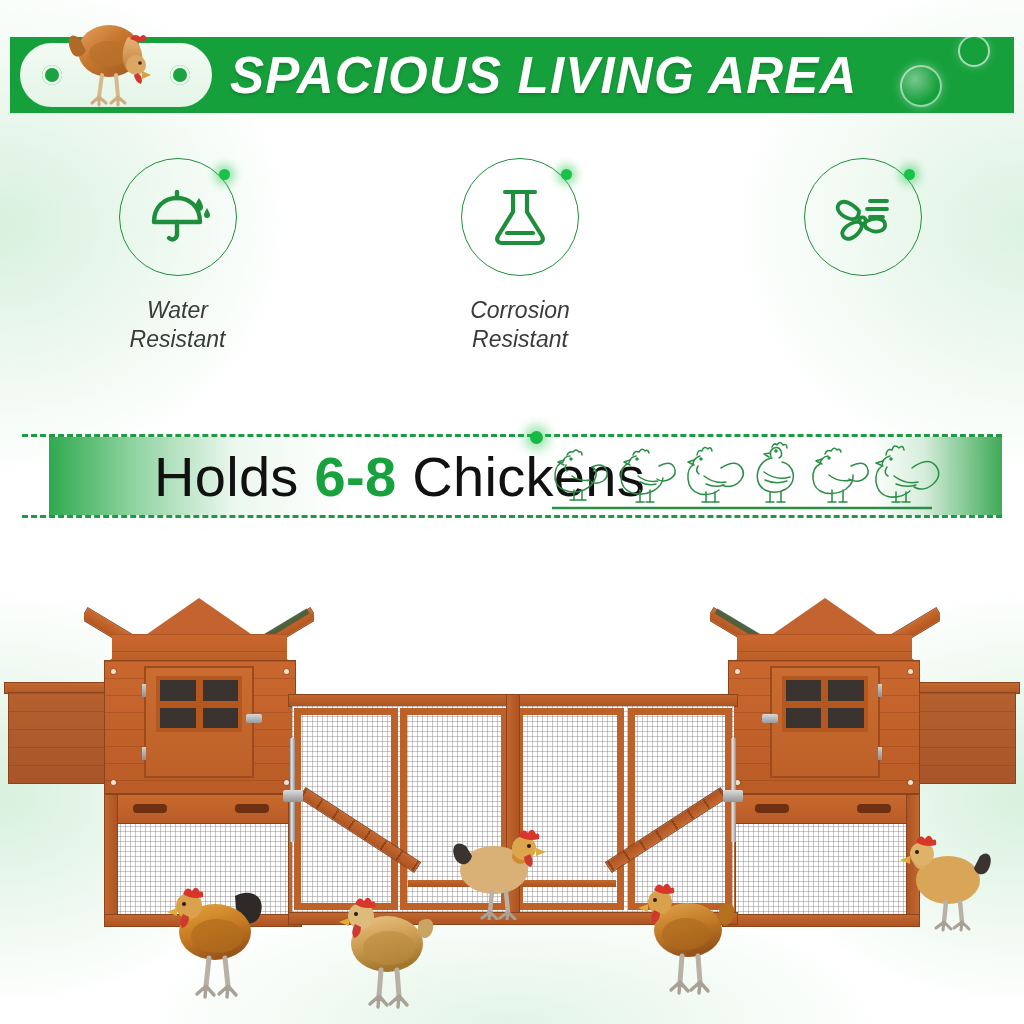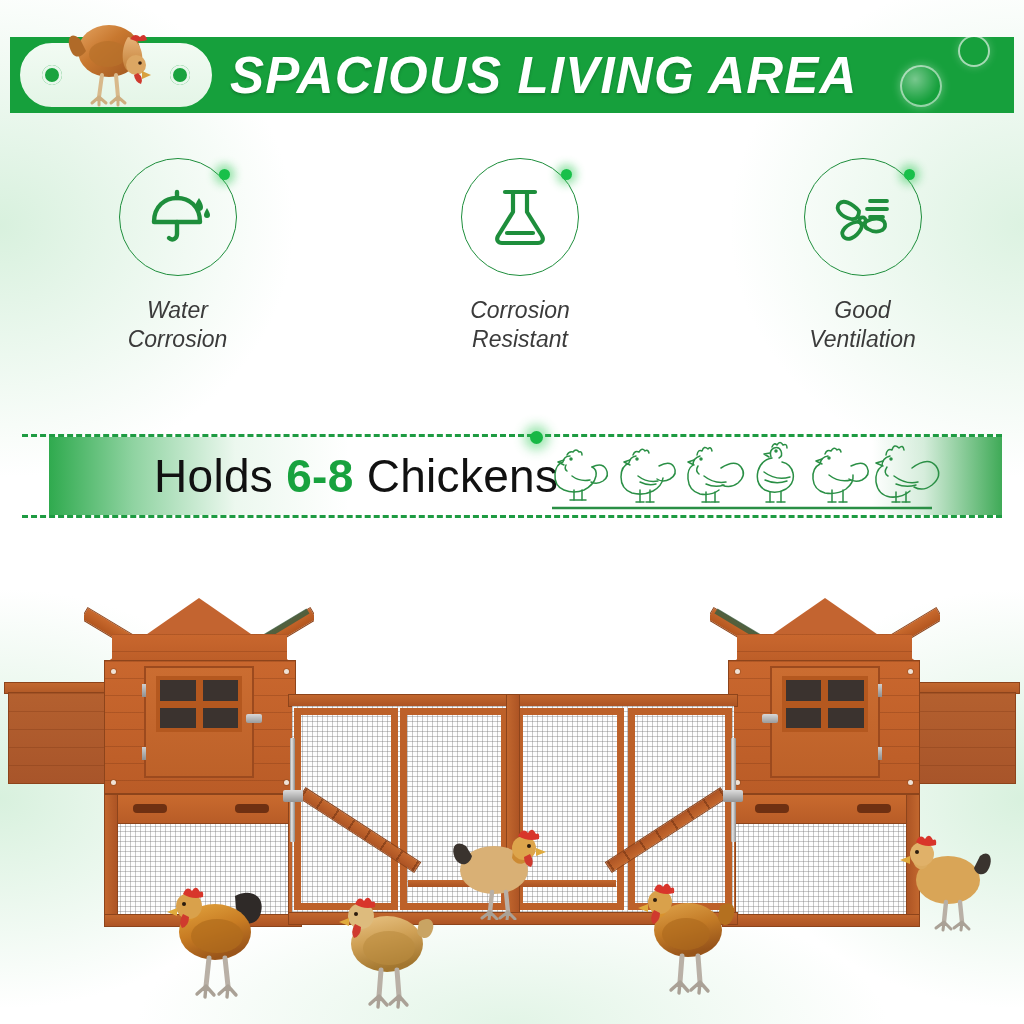--- a/index.html
+++ b/index.html
@@ -121,21 +121,21 @@
     position: absolute; left: 27px; top: 3px; bottom: 3px; width: 300px;
     background: linear-gradient(90deg, #2faa4e 0%, #8fd3a1 28%, rgba(200,234,208,.35) 62%, rgba(255,255,255,0) 100%);
   }
   #band-grad-right {
     position: absolute; right: 0px; top: 3px; bottom: 3px; width: 130px;
     background: linear-gradient(90deg, rgba(255,255,255,0) 0%, rgba(186,225,196,.6) 40%, #3faa57 100%);
   }
   #capacity-text {
     position: absolute; left: 132px; top: 50%;
     transform: translateY(-50%);
-    font-size: 46px; color: #111111; white-space: nowrap; letter-spacing: .3px;
+    font-size: 56px; color: #111111; white-space: nowrap; letter-spacing: .3px;
   }
   #capacity-count { color: #18a23e; font-weight: bold; }
   #band-spark {
     position: absolute; left: 508px; top: -3px;
     width: 13px; height: 13px; border-radius: 50%;
     background: #17b845;
     box-shadow: 0 0 11px 6px rgba(40,200,80,.45);
   }
   #band-flock { position: absolute; left: 530px; top: 6px; width: 400px; height: 72px; }
 
@@ -292,21 +292,21 @@
           <g fill="none" stroke="#1e8e3c" stroke-width="4.4" stroke-linecap="round" stroke-linejoin="round">
             <path d="M15 44 C15 28 26 20 38 20 C50 20 61 28 61 44 Z"></path>
             <path d="M38 20 V14"></path>
             <path d="M38 44 V56 C38 61 33 63 30 60"></path>
           </g>
           <path d="M60 20 q4 6 4 9 a4 4 0 0 1 -8 0 q0 -3 4 -9 Z" fill="#1e8e3c"></path>
           <path d="M68 30 q3 5 3 7 a3 3 0 0 1 -6 0 q0 -2 3 -7 Z" fill="#1e8e3c"></path>
         </svg>
       </div>
       <div class="feature-label">Water
-Corrosion</div>
+Resistant</div>
     </div>
 
 
     <div class="feature">
       <div class="feature-ring">
         <span class="ring-spark"></span>
         <svg width="76" height="76" viewBox="0 0 76 76">
           <g fill="none" stroke="#1e8e3c" stroke-width="4.2" stroke-linecap="round" stroke-linejoin="round">
             <path d="M23 13 H53"></path>
             <path d="M31 13 V33 L16 57 C14 61 16 64 20 64 H56 C60 64 62 61 60 57 L45 33 V13"></path>
@@ -326,22 +326,20 @@
             <path d="M36 34 C29 26 20 22 16 27 C12 32 18 40 28 42 C33 43 36 40 36 34 Z"></path>
             <path d="M33 45 C24 47 17 54 20 59 C24 65 33 61 38 52 C40 48 38 44 33 45 Z"></path>
             <path d="M44 44 C52 40 61 41 62 47 C63 54 53 57 45 52 C41 50 41 46 44 44 Z"></path>
             <circle cx="39.5" cy="43.5" r="3.2"></circle>
             <path d="M47 24 H64"></path>
             <path d="M44 32 H64"></path>
             <path d="M47 40 H60"></path>
           </g>
         </svg>
       </div>
-      <div class="feature-label">Good
-Ventilation</div>
     </div>
   </div>
 
   <div id="capacity-band">
     <div id="band-grad-left"></div>
     <div id="band-grad-right"></div>
     <div id="band-borders"></div>
     <span id="band-spark"></span>
 
     <div id="capacity-text"><span>Holds </span><span id="capacity-count">6-8</span><span> Chickens</span></div>

